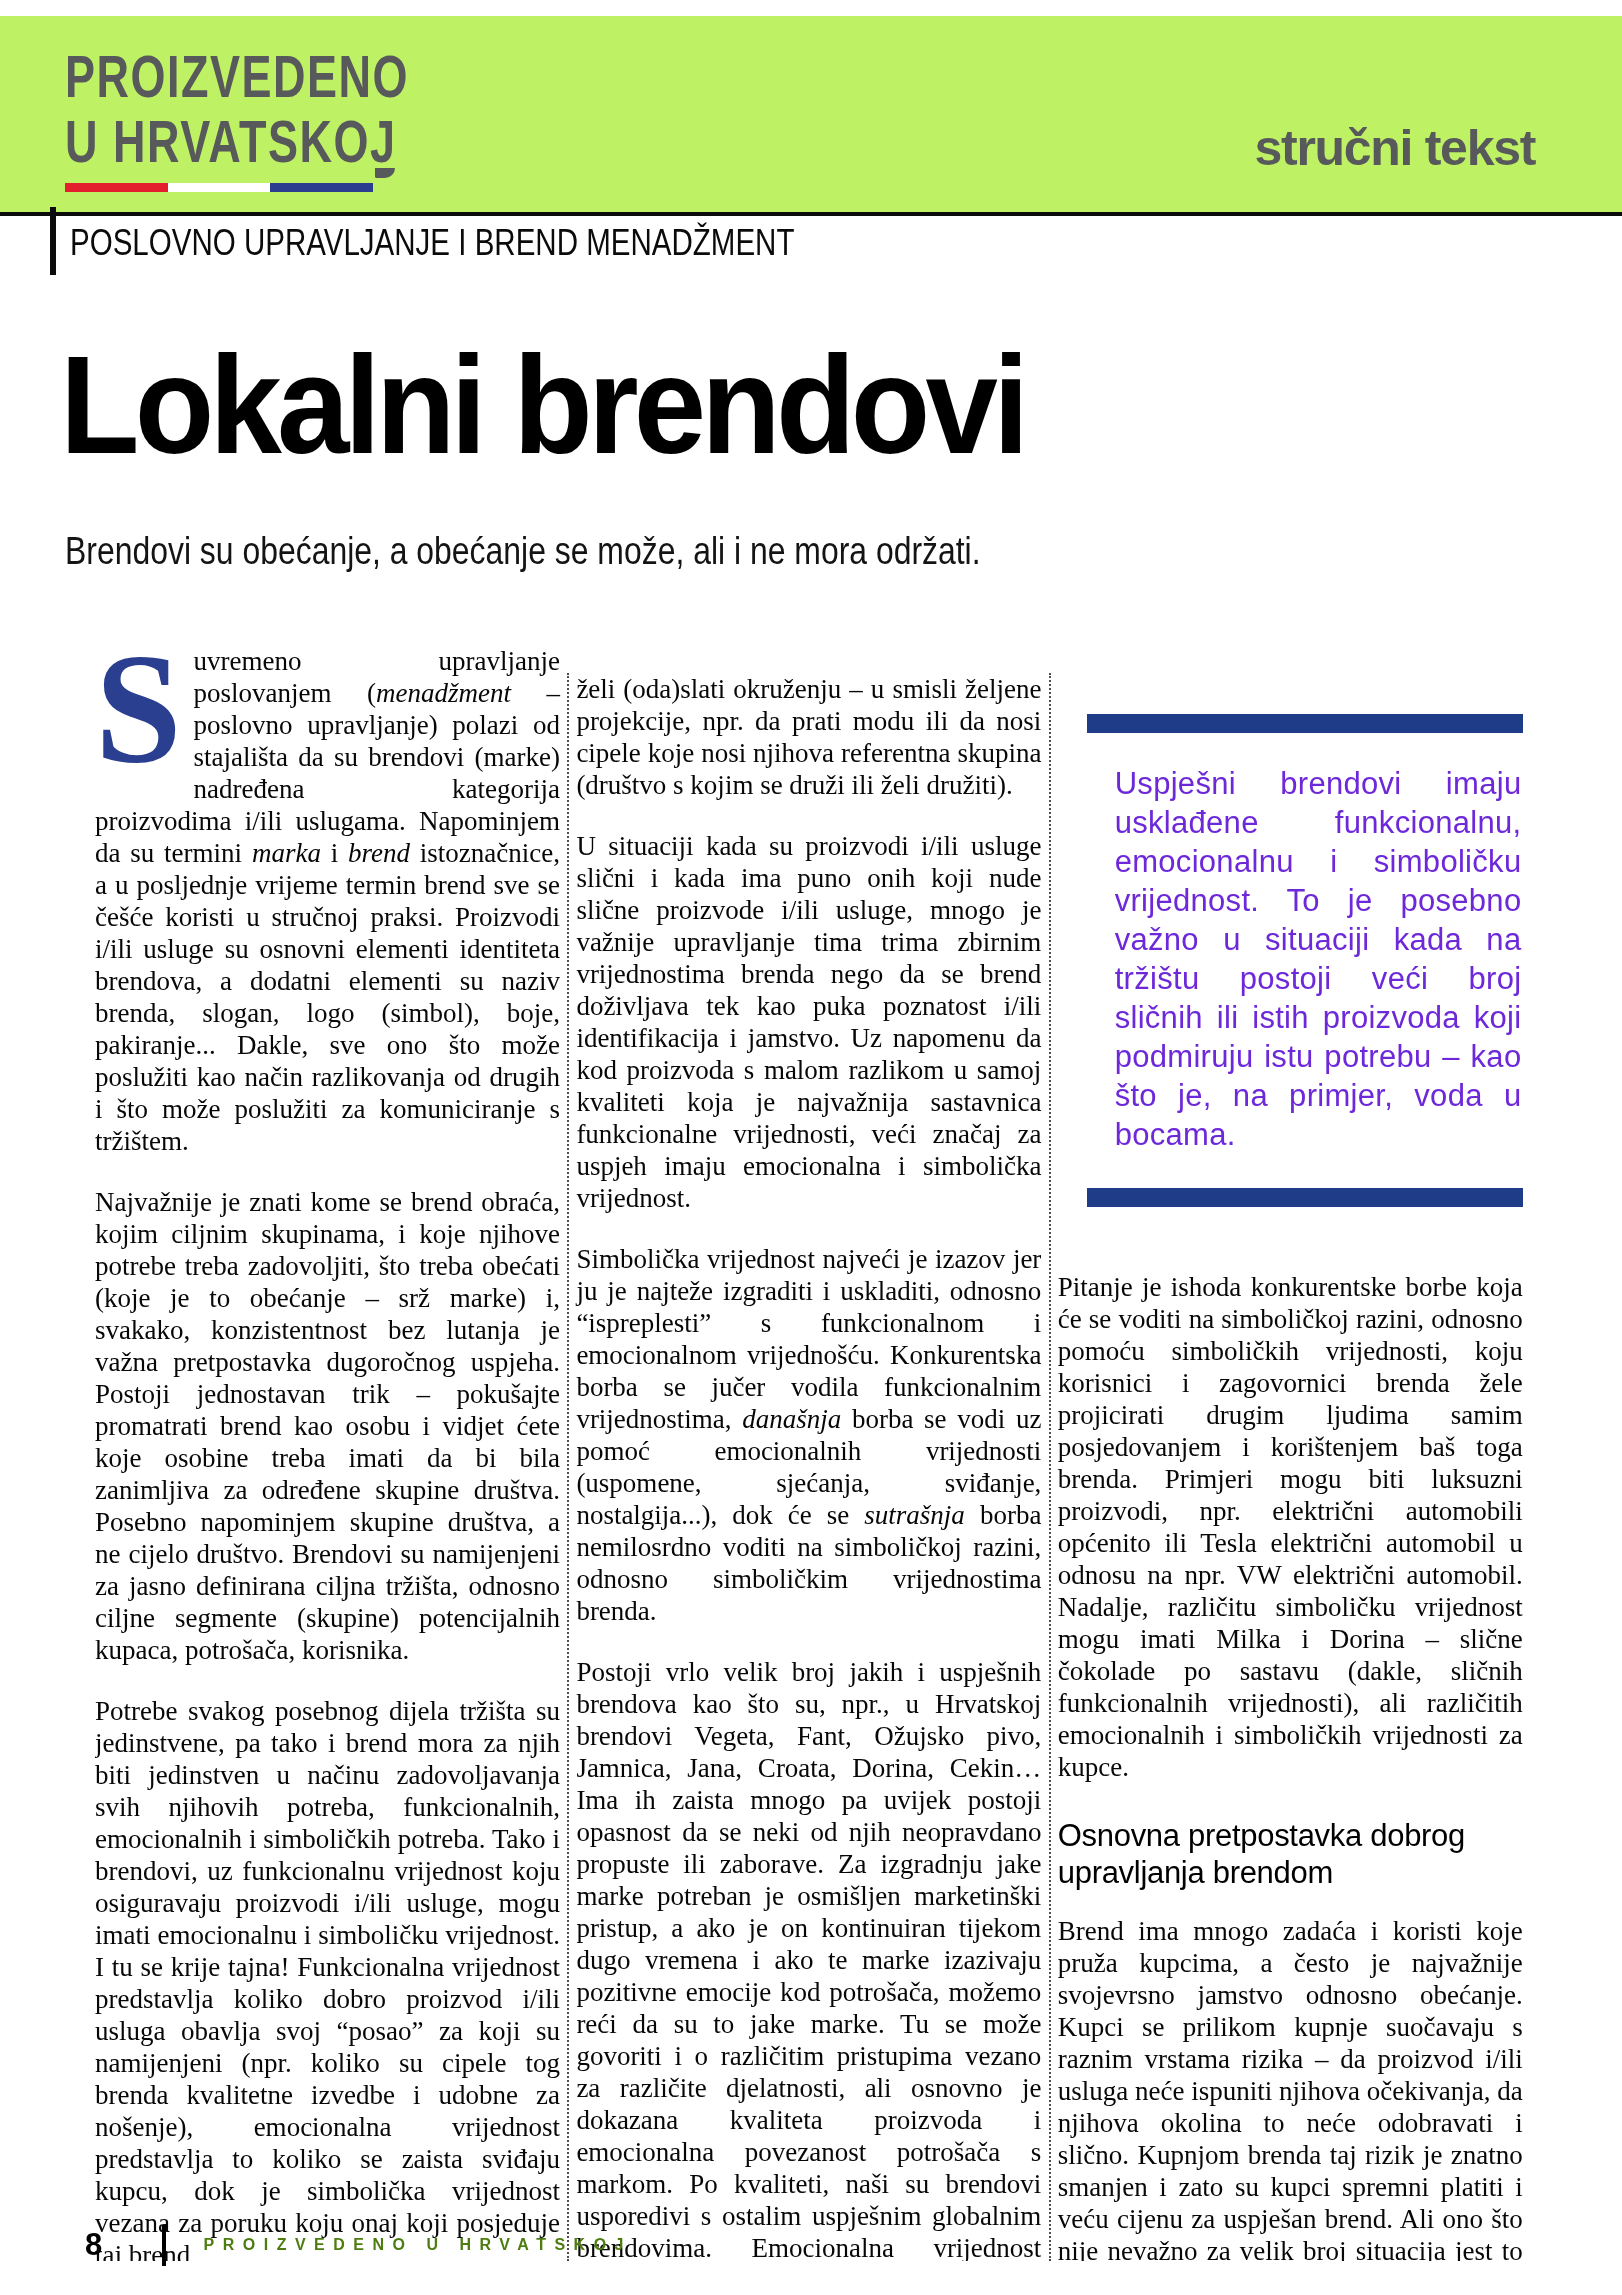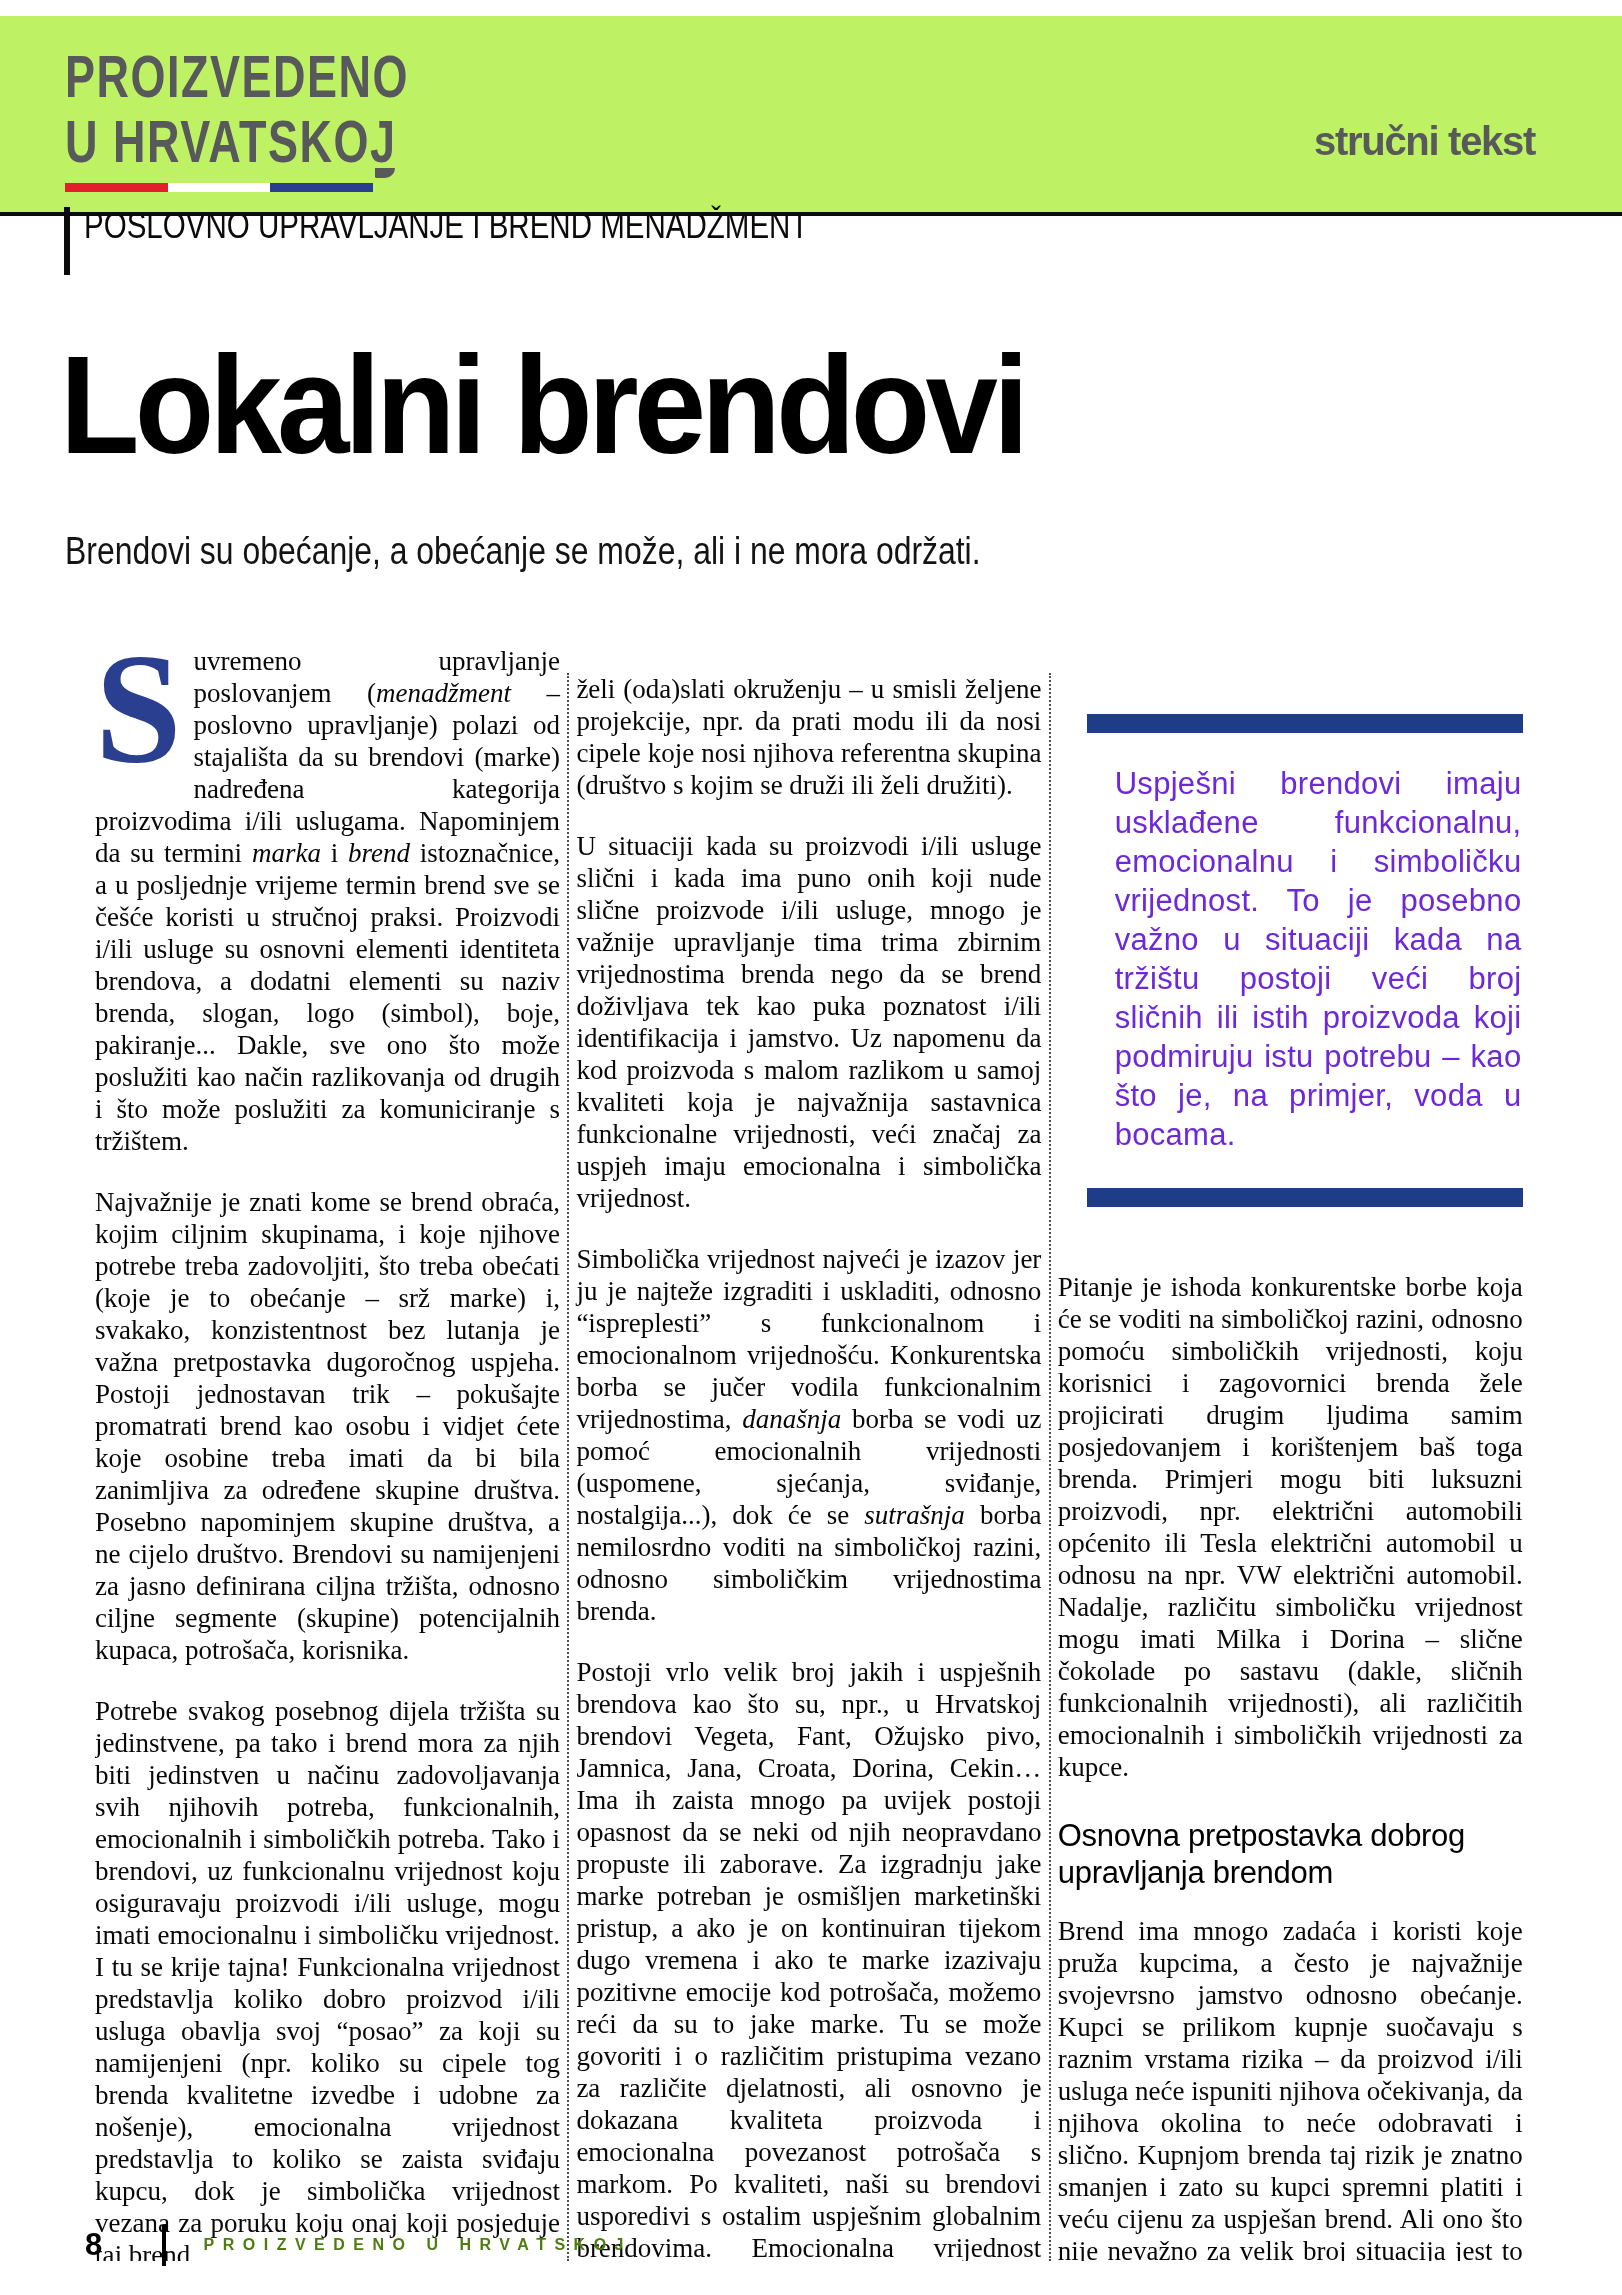--- a/index.html
+++ b/index.html
@@ -13,24 +13,24 @@
   .logo-line{font-family:"Liberation Sans",sans-serif;font-weight:bold;font-size:60px;line-height:65px;
              letter-spacing:2px;color:#58595b;transform:scaleX(0.75);transform-origin:left top;white-space:nowrap;}
   .flag{display:flex;margin-top:9.2px;width:308px;height:9.8px;position:relative;}
   .flag span{flex:1 1 auto;height:9.8px;}
   .flag-red{background:#e31e2d;}
   .flag-white{background:#ffffff;}
   .flag-blue{background:#2b3d8f;}
   .j-tail{position:absolute;right:-22px;top:-14.4px;width:19.6px;height:37px;background:#58595b;
           border-radius:0 0 17px 2.6px;}
   .tag{position:absolute;right:88px;top:103px;font-family:"Liberation Sans",sans-serif;font-weight:bold;
-       font-size:40px;color:#58595b;letter-spacing:-1.3px;}
+       font-size:50px;color:#58595b;letter-spacing:-1.3px;}
 
   
-  .kicker-row{position:absolute;top:207px;left:64px;display:flex;align-items:flex-start;height:68px;}
+  .kicker-row{position:absolute;top:207px;left:50px;display:flex;align-items:center;height:68px;}
   .kicker-bar{width:5.9px;height:68px;background:#0b0b0b;margin-right:14.4px;}
   .kicker-text{font-family:"Liberation Sans",sans-serif;font-size:36px;line-height:37px;color:#0b0b0b;
                transform:scaleX(0.82);transform-origin:left bottom;white-space:nowrap;margin-bottom:-2.6px;}
 
   
   .headline{position:absolute;top:335px;left:60px;margin:0;font-family:"Liberation Sans",sans-serif;
             font-weight:bold;font-size:140px;line-height:140px;letter-spacing:-5.2px;color:#000;
             transform:scaleX(0.93);transform-origin:left top;white-space:nowrap;}
   .subtitle{position:absolute;top:530px;left:65px;margin:0;font-family:"Liberation Sans",sans-serif;
             font-weight:400;font-size:38px;line-height:43px;color:#141414;

